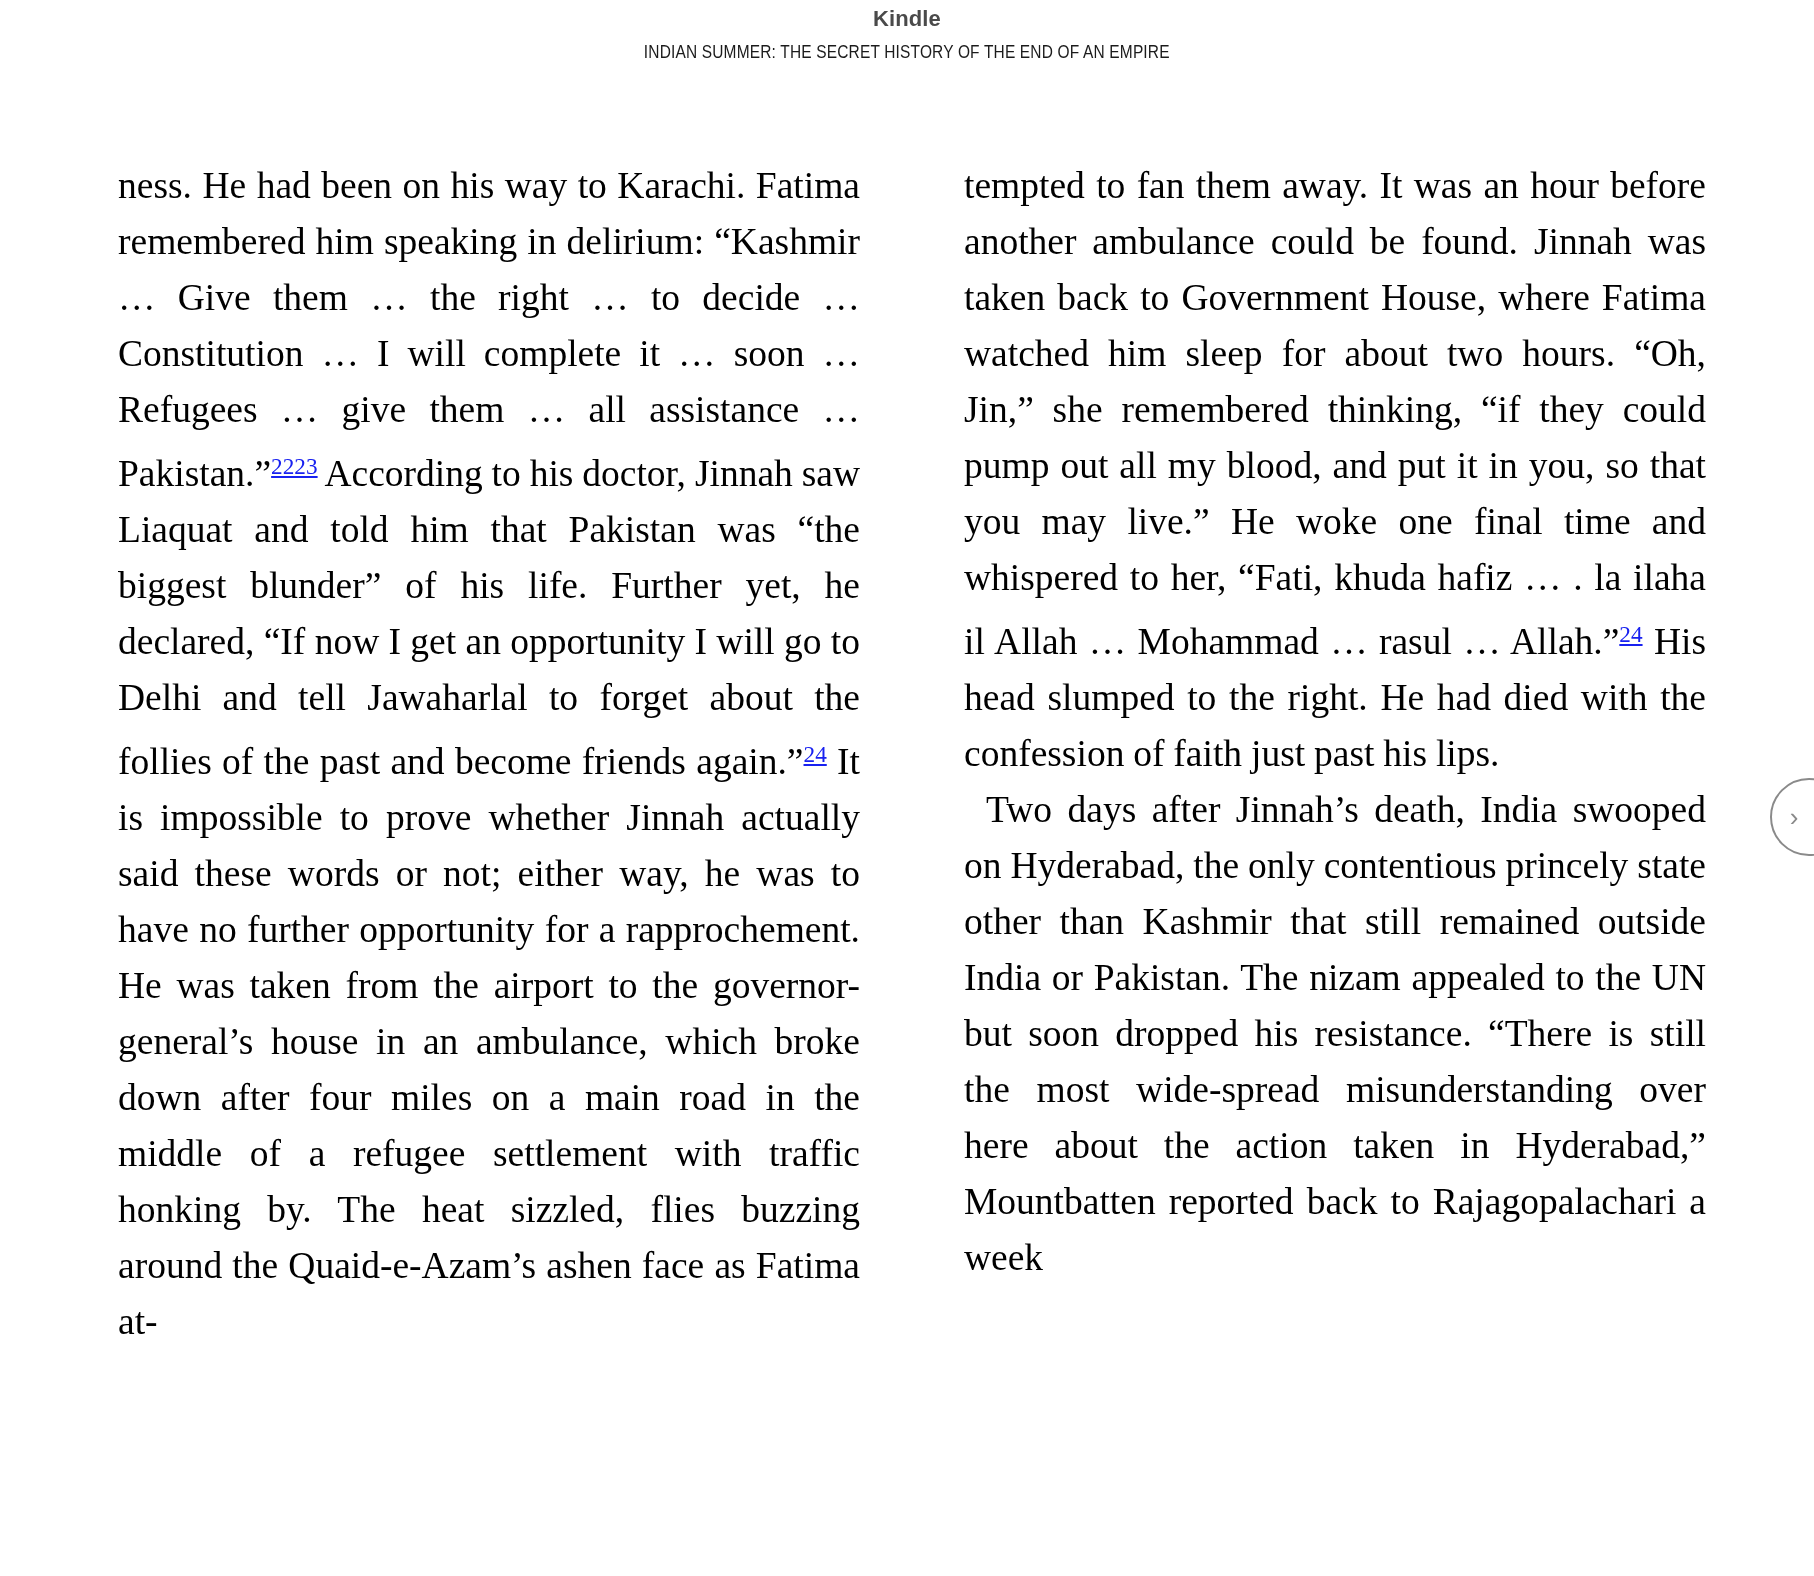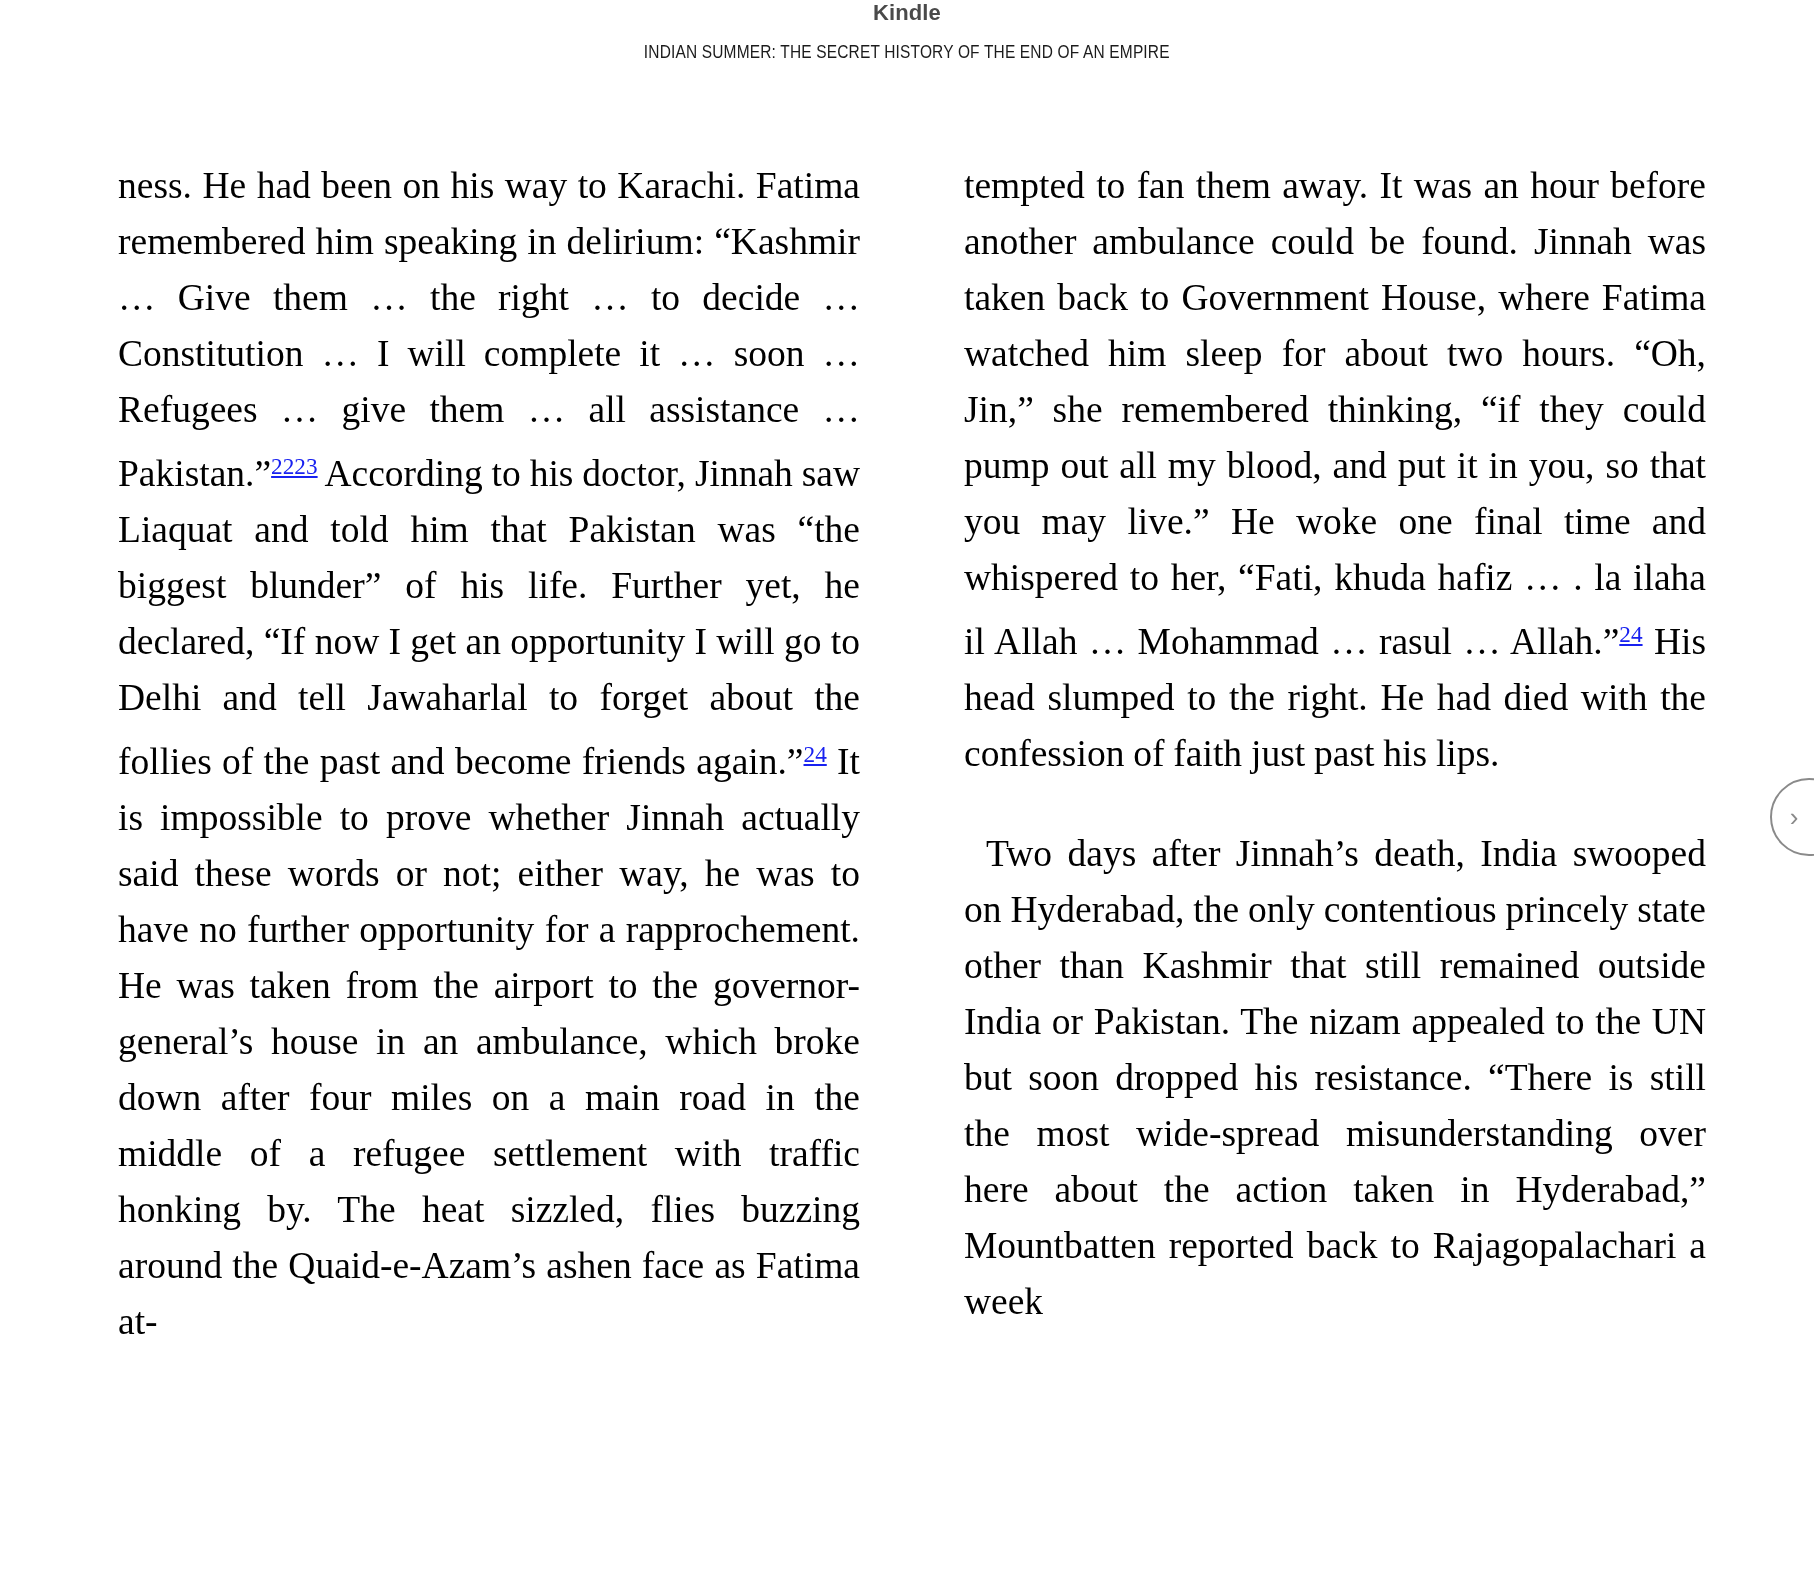--- a/index.html
+++ b/index.html
@@ -17,20 +17,21 @@
     position: relative;
   }
 
   
   .app-bar {
     width: 100%;
     height: 42px;
     display: flex;
     align-items: flex-start;
     justify-content: center;
+    padding-top: 6px;
   }
   .app-title {
     font-family: "Liberation Sans", "DejaVu Sans", sans-serif;
     font-weight: bold;
     font-size: 22px;
     color: #4a4a4a;
     letter-spacing: 0.1px;
   }
 
   
@@ -71,21 +72,20 @@
     line-height: 56px;
     color: #000000;
     text-align: justify;
     text-justify: inter-word;
     hyphens: none;
     -webkit-hyphens: none;
     word-spacing: -0.5px;
   }
   .para + .para {
     text-indent: 22px;
-    margin-top: 44px;
   }
   
   .para.flow::after {
     content: "";
     display: inline-block;
     width: 100%;
   }
   .para.no-stretch::after { content: none; display: none; }
 
   .fn {

